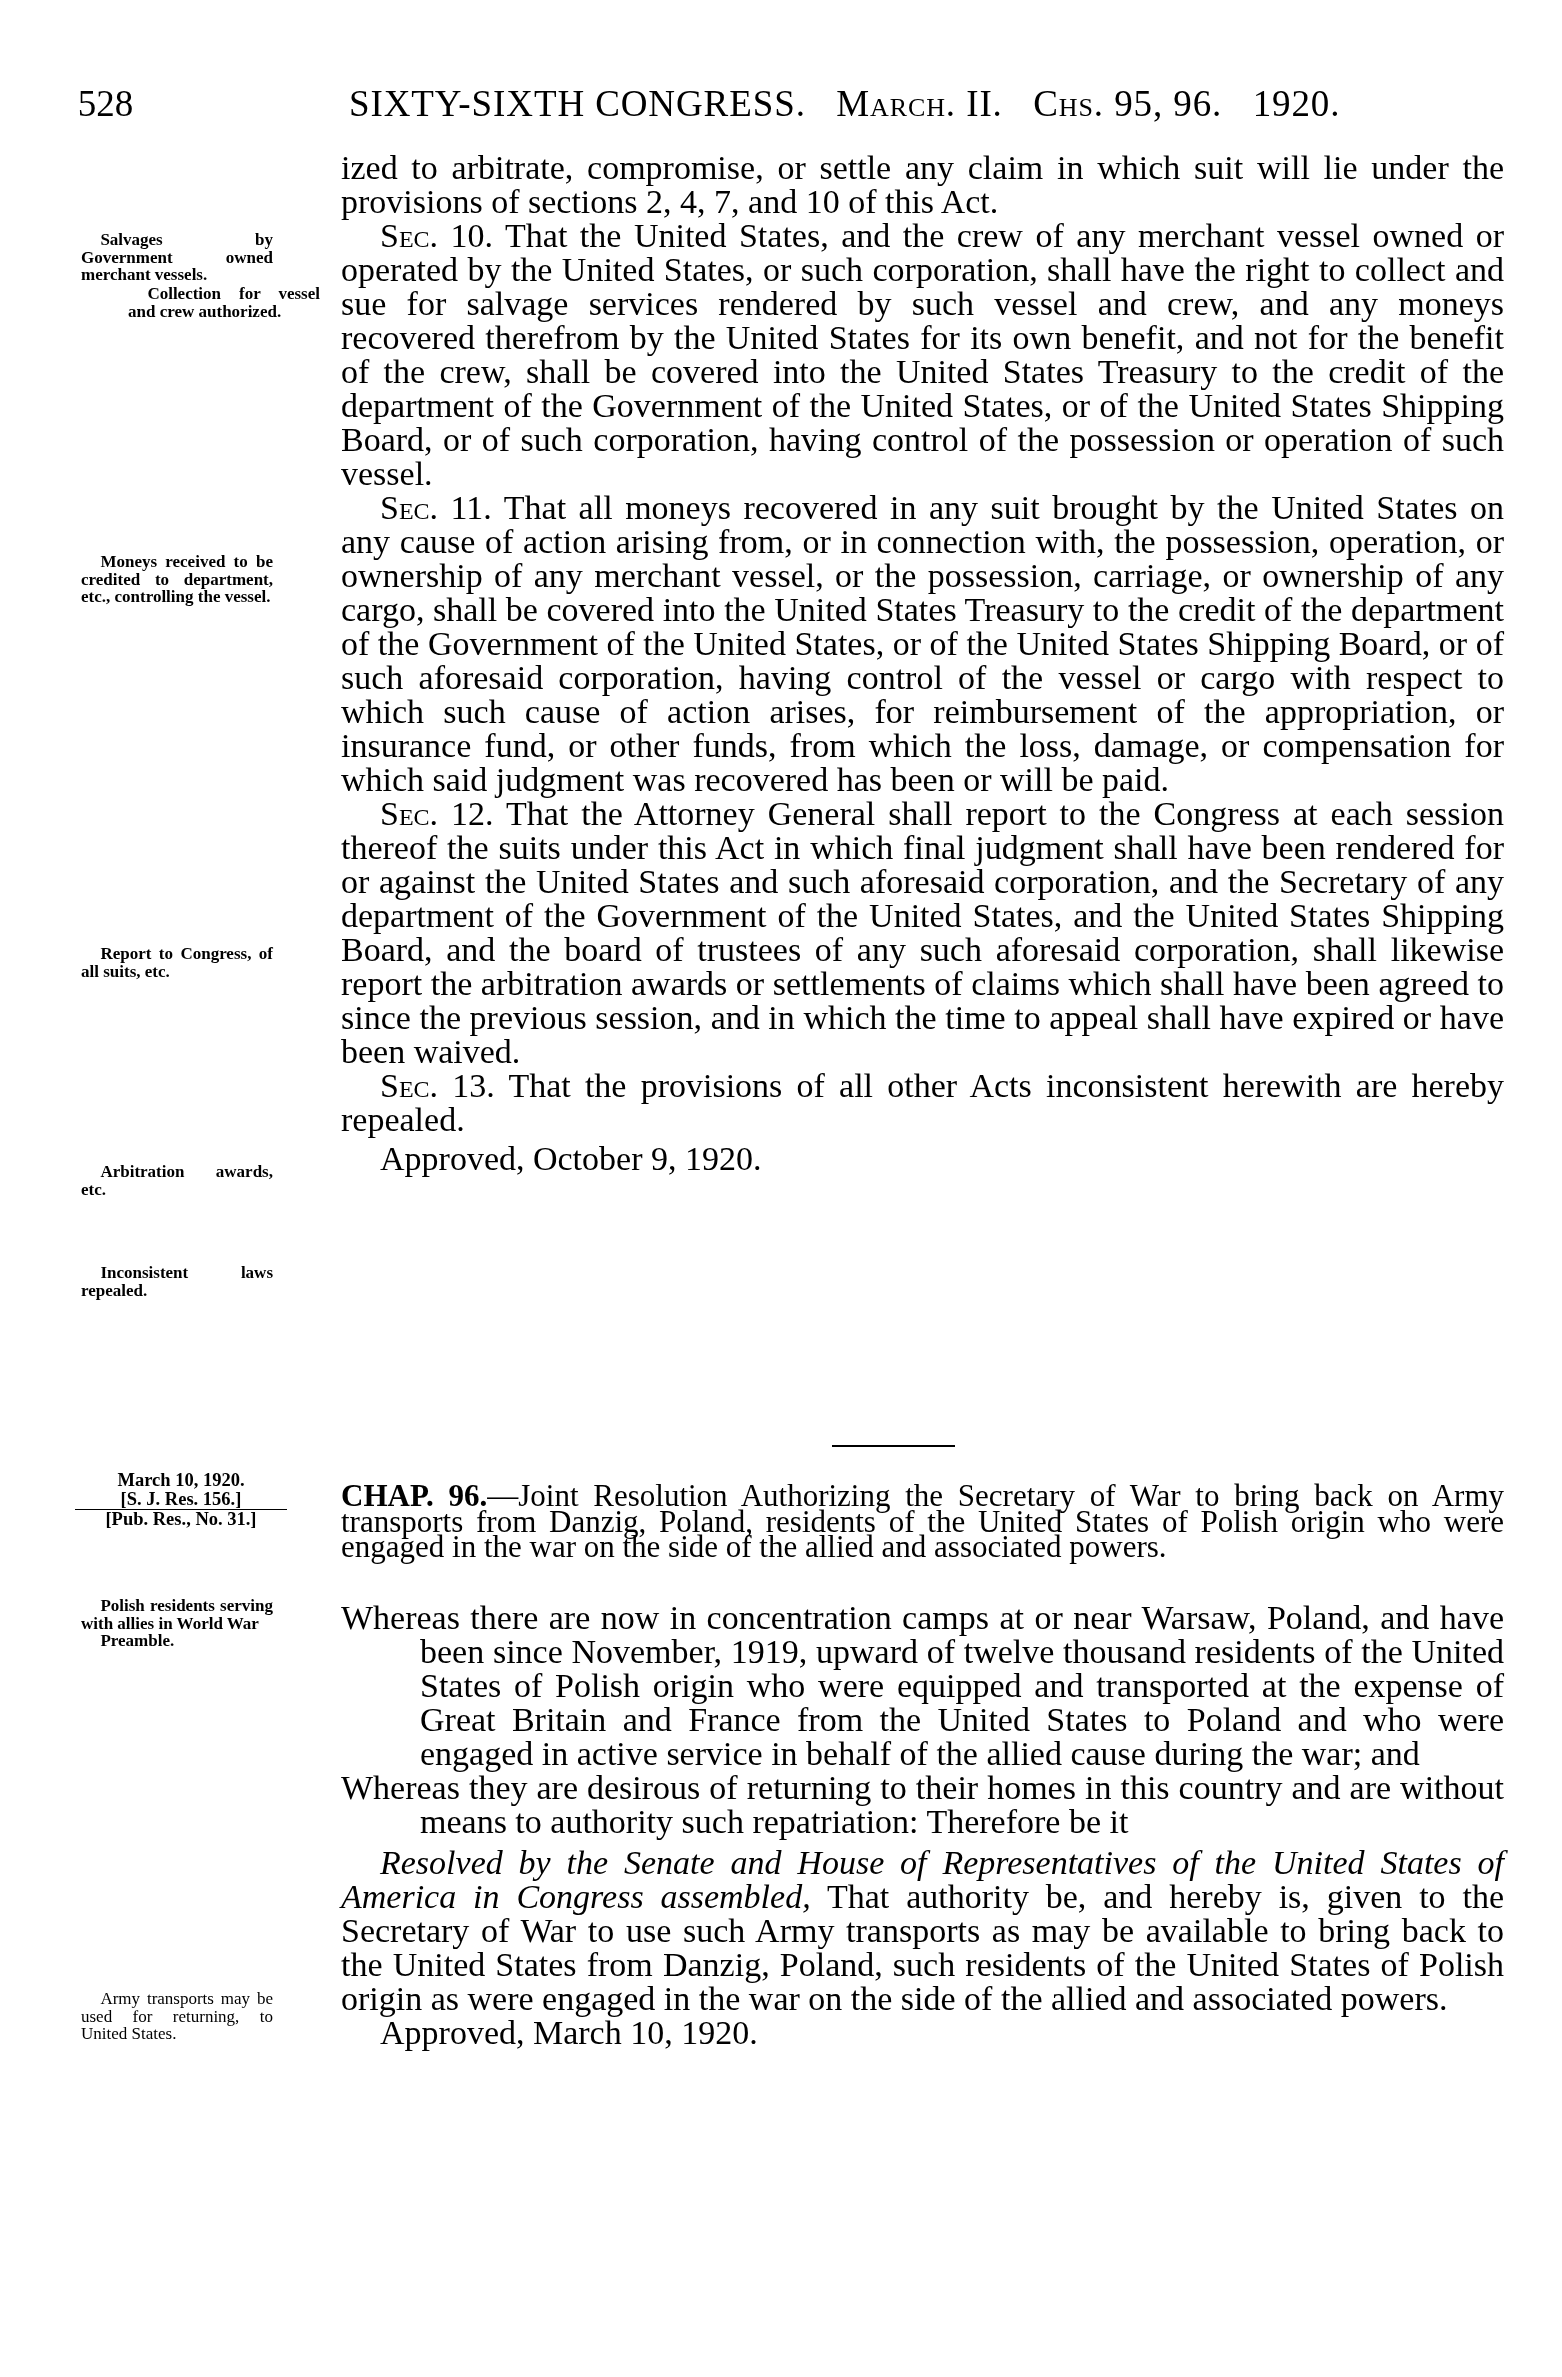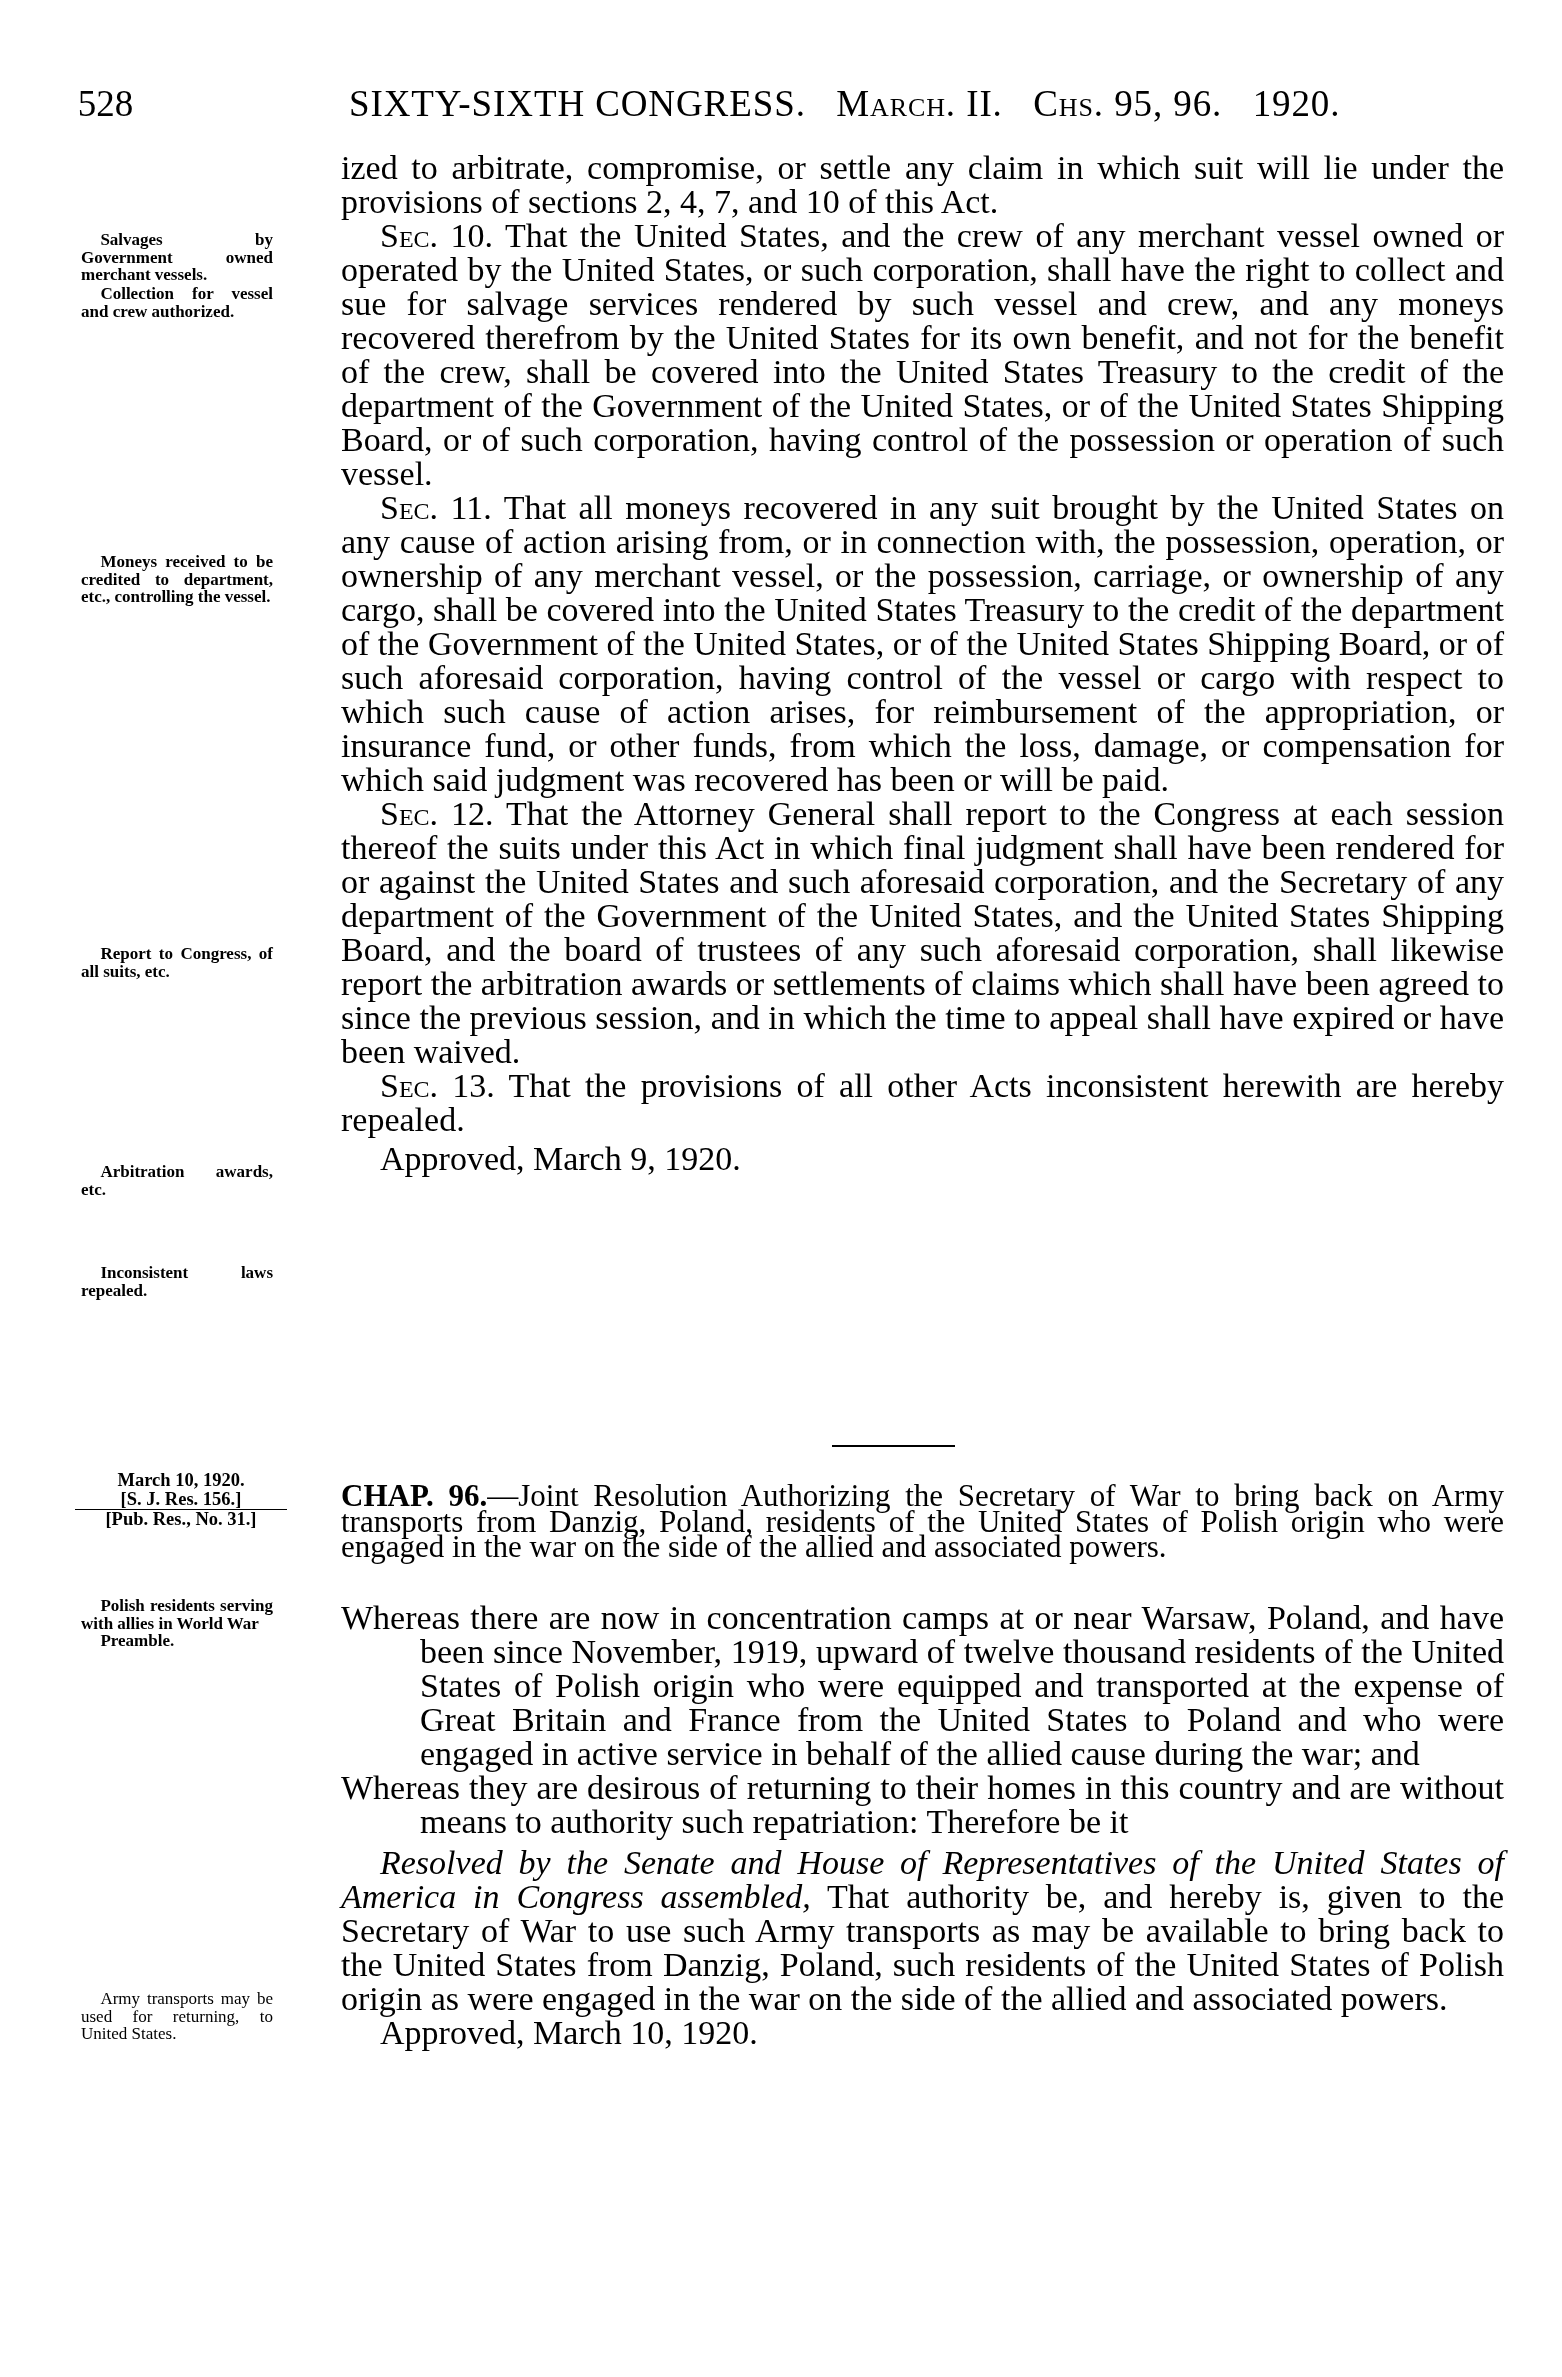--- a/index.html
+++ b/index.html
@@ -34,27 +34,27 @@
     <span>1920.</span>
   </span>
 </div>
 
 <div class="main" style="top:151px;">
   <p>ized to arbitrate, compromise, or settle any claim in which suit will lie under the provisions of sections 2, 4, 7, and 10 of this Act.</p>
   <p class="indent"><span class="sc">Sec. 10.</span><span> That the United States, and the crew of any merchant vessel owned or operated by the United States, or such corporation, shall have the right to collect and sue for salvage services rendered by such vessel and crew, and any moneys recovered therefrom by the United States for its own benefit, and not for the benefit of the crew, shall be covered into the United States Treasury to the credit of the department of the Government of the United States, or of the United States Shipping Board, or of such corporation, having control of the possession or operation of such vessel.</span></p>
   <p class="indent"><span class="sc">Sec. 11.</span><span> That all moneys recovered in any suit brought by the United States on any cause of action arising from, or in connection with, the possession, operation, or ownership of any merchant vessel, or the possession, carriage, or ownership of any cargo, shall be covered into the United States Treasury to the credit of the department of the Government of the United States, or of the United States Shipping Board, or of such aforesaid corporation, having control of the vessel or cargo with respect to which such cause of action arises, for reimbursement of the appropriation, or insurance fund, or other funds, from which the loss, damage, or compensation for which said judgment was recovered has been or will be paid.</span></p>
   <p class="indent"><span class="sc">Sec. 12.</span><span> That the Attorney General shall report to the Congress at each session thereof the suits under this Act in which final judgment shall have been rendered for or against the United States and such aforesaid corporation, and the Secretary of any department of the Government of the United States, and the United States Shipping Board, and the board of trustees of any such aforesaid corporation, shall likewise report the arbitration awards or settlements of claims which shall have been agreed to since the previous session, and in which the time to appeal shall have expired or have been waived.</span></p>
   <p class="indent"><span class="sc">Sec. 13.</span><span> That the provisions of all other Acts inconsistent herewith are hereby repealed.</span></p>
-  <p class="approved" style="margin-top:5.3px;">Approved, March 9, 1920.</p>
+  <p class="approved" style="margin-top:5.3px;">Approved, October 9, 1920.</p>
 </div>
 
 <div class="side" style="top:231px;">
     <div class="first">Salvages by Government owned merchant vessels.</div>
   </div>
-<div class="side" style="top:285px;">
+<div class="side" style="top:285px;margin-left:47px;">
     <div class="first">Collection for vessel and crew authorized.</div>
   </div>
 <div class="side" style="top:553px;">
     <div class="first">Moneys received to be credited to department, etc., controlling the vessel.</div>
   </div>
 <div class="side" style="top:945px;">
     <div class="first">Report to Congress, of all suits, etc.</div>
   </div>
 <div class="side" style="top:1163px;">
     <div class="first">Arbitration awards, etc.</div>

